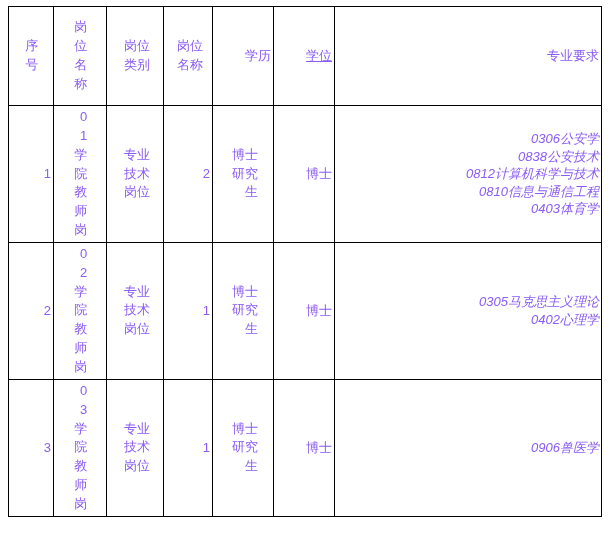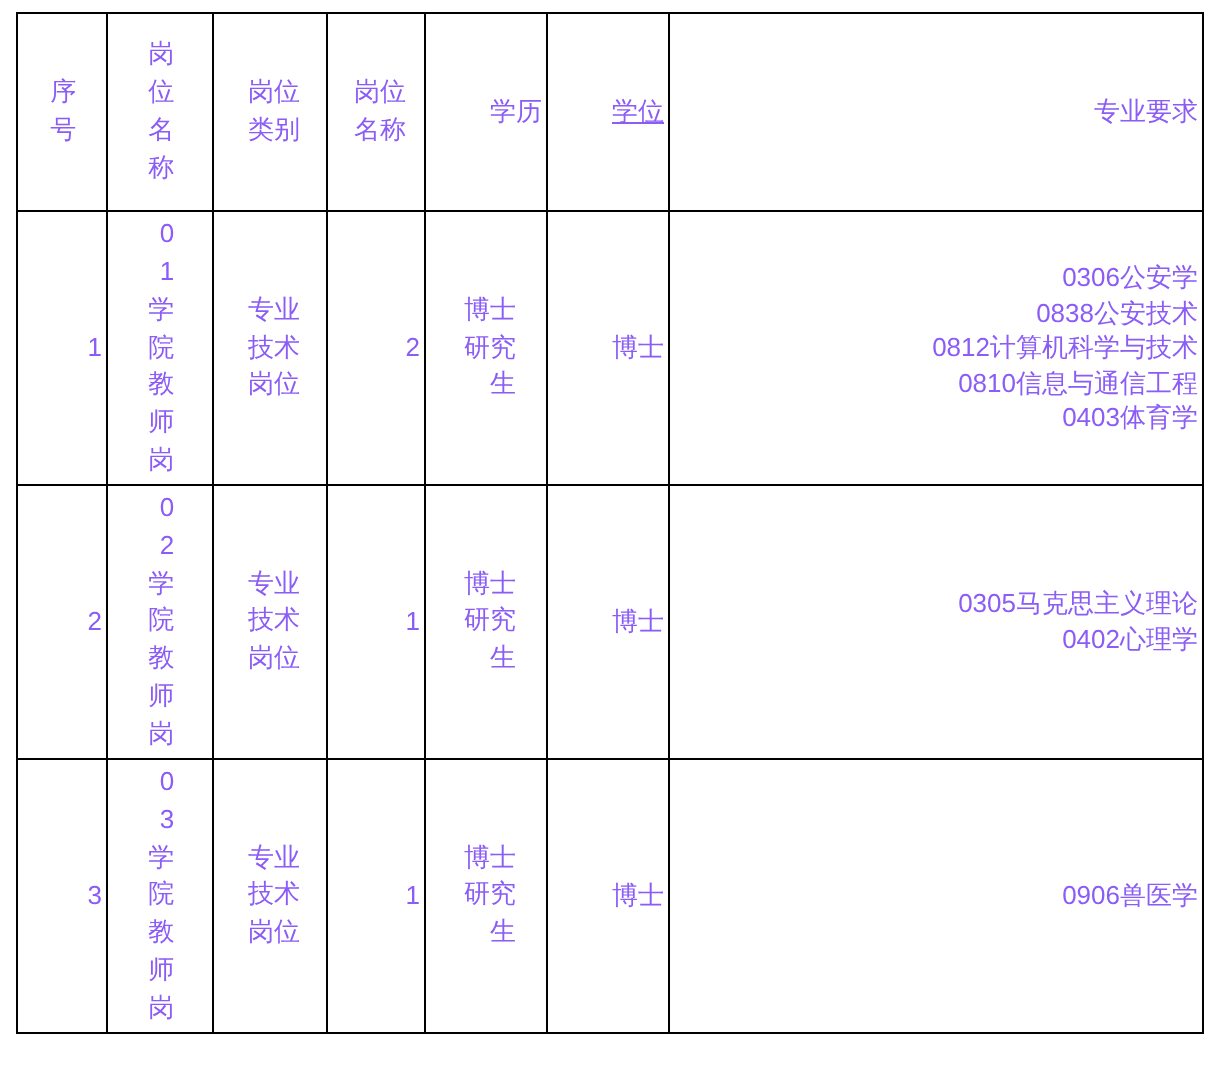--- a/index.html
+++ b/index.html
@@ -65,20 +65,21 @@
     line-height: 1.45;
   }
   .stack {
     display: block;
     line-height: 1.45;
   }
   .major-list {
     white-space: pre-line;
     line-height: 1.65;
     font-size: 13px;
+    font-style: italic;
   }
   tbody tr { height: 135px; }
   tbody td { font-size: 13px; }
 </style>
 </head>
 <body>
 
 <div class="sheet">
   <table class="recruit">
     <thead>

